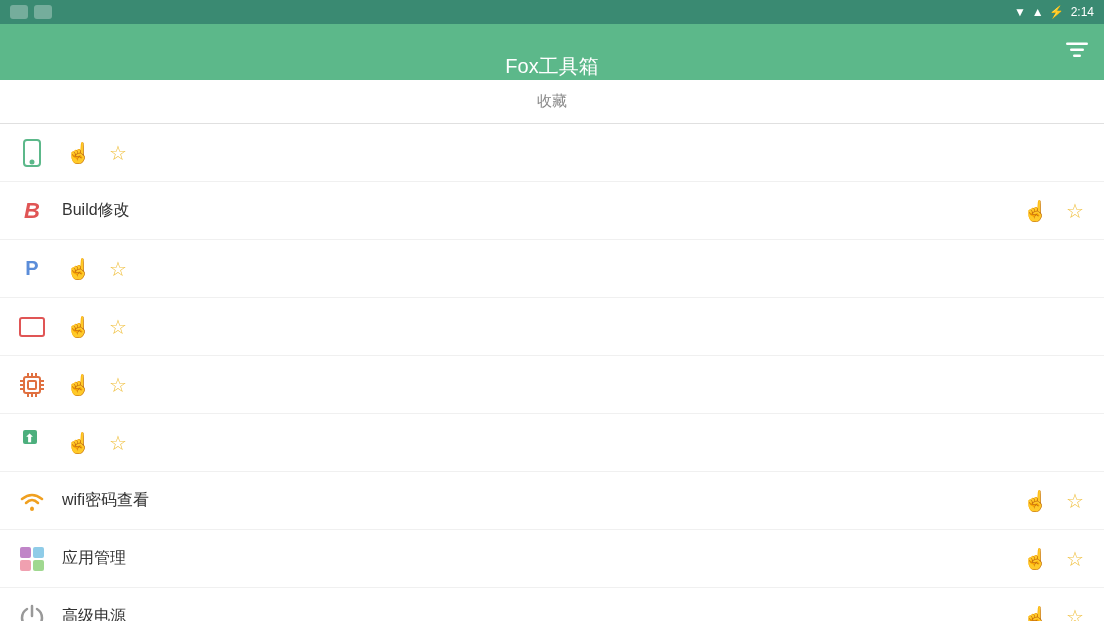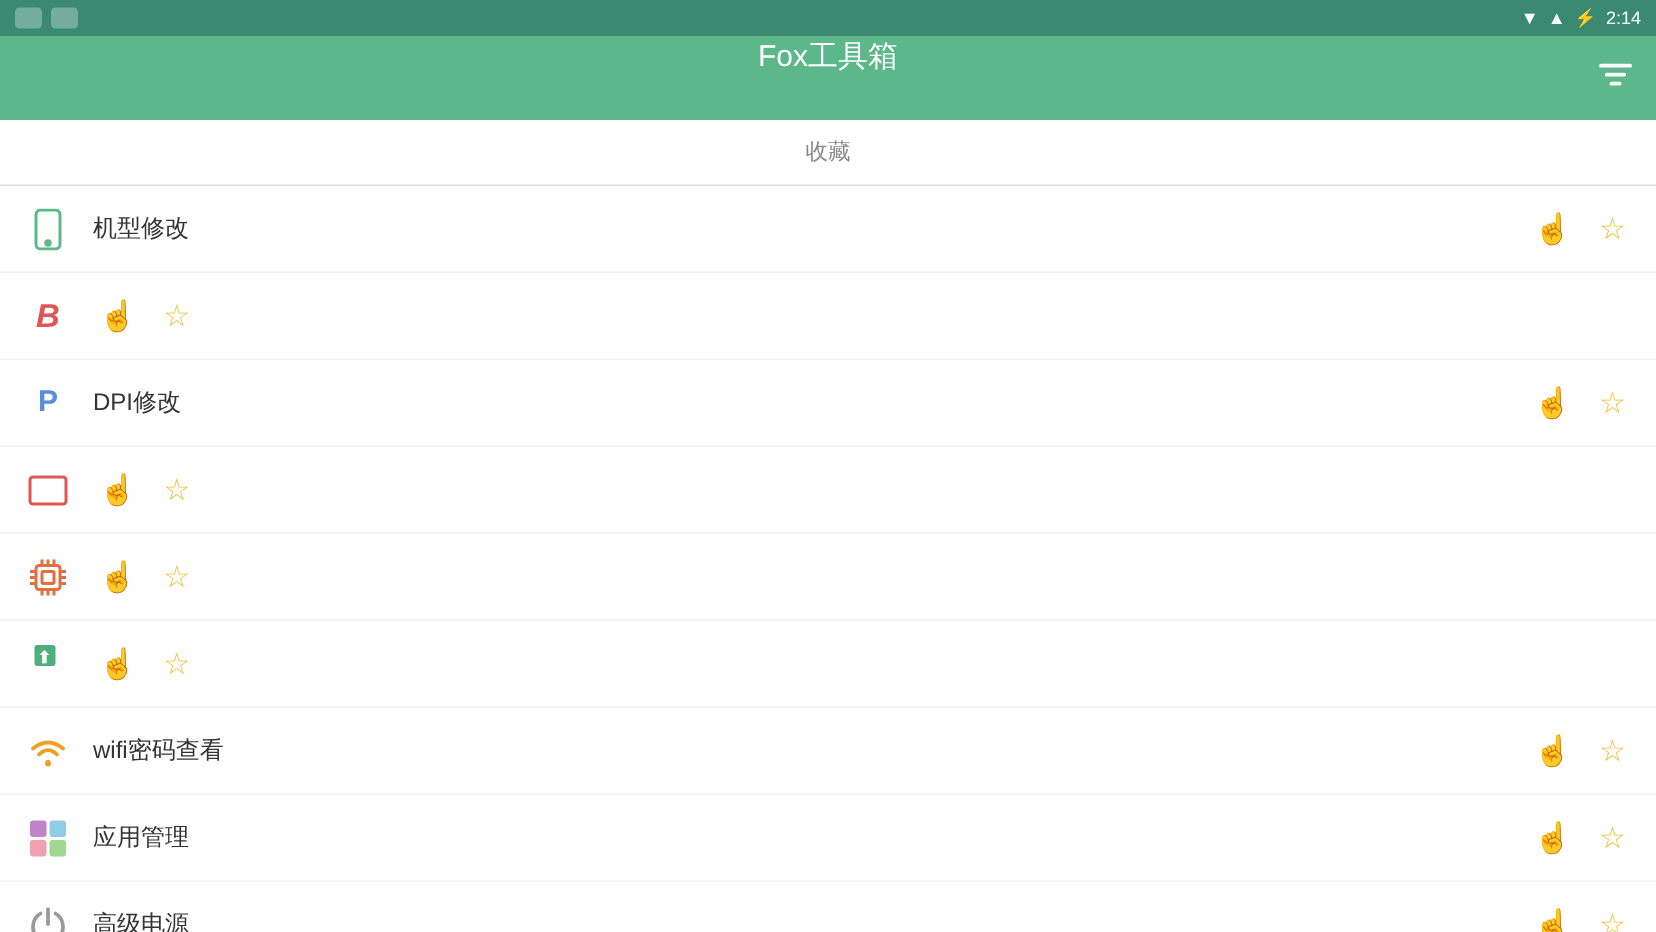--- a/index.html
+++ b/index.html
@@ -36,21 +36,21 @@
       gap: 6px;
       color: white;
       font-size: 12px;
     }
 
     
     .header {
       height: 56px;
       background: #5cb88a;
       display: flex;
-      align-items: flex-start;
+      align-items: flex-end;
       justify-content: center;
       position: relative;
     }
     .header-title {
       color: white;
       font-size: 20px;
       font-weight: 500;
     }
     .header-filter-btn {
       position: absolute;
@@ -183,42 +183,41 @@
 
 <div class="list">
 
   <div class="list-item">
     <div class="item-icon icon-phone">
       <svg width="22" height="28" viewBox="0 0 22 28" fill="none" stroke="#5cb88a" stroke-width="2">
         <rect x="3" y="1" width="16" height="26" rx="3"></rect>
         <circle cx="11" cy="23" r="1.5" fill="#5cb88a"></circle>
       </svg>
     </div>
-    <span class="item-label">机型修改</span>
     <div class="item-actions">
       <span class="action-btn action-touch">☝</span>
       <span class="action-btn action-star">☆</span>
     </div>
   </div>
 
   <div class="list-item">
     <div class="item-icon">
       <span class="icon-build">B</span>
     </div>
+    <span class="item-label">Build修改</span>
     <div class="item-actions">
       <span class="action-btn action-touch">☝</span>
       <span class="action-btn action-star">☆</span>
     </div>
   </div>
 
   <div class="list-item">
     <div class="item-icon">
       <span class="icon-dpi">P</span>
     </div>
-    <span class="item-label">DPI修改</span>
     <div class="item-actions">
       <span class="action-btn action-touch">☝</span>
       <span class="action-btn action-star">☆</span>
     </div>
   </div>
 
   <div class="list-item">
     <div class="item-icon">
       <div class="icon-resolution"></div>
     </div>

